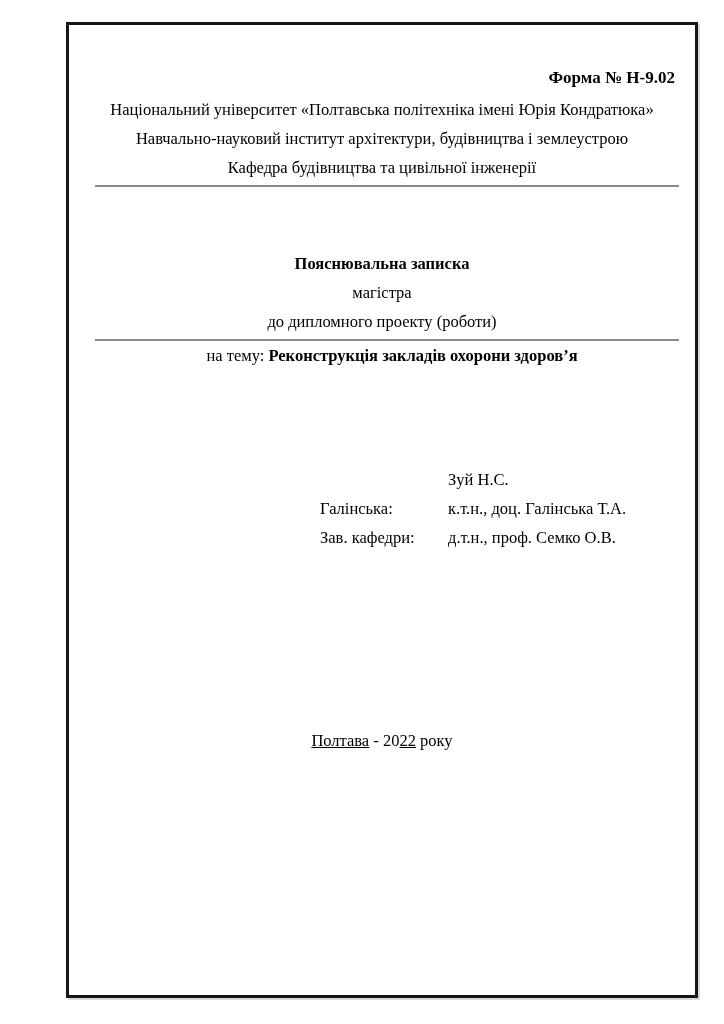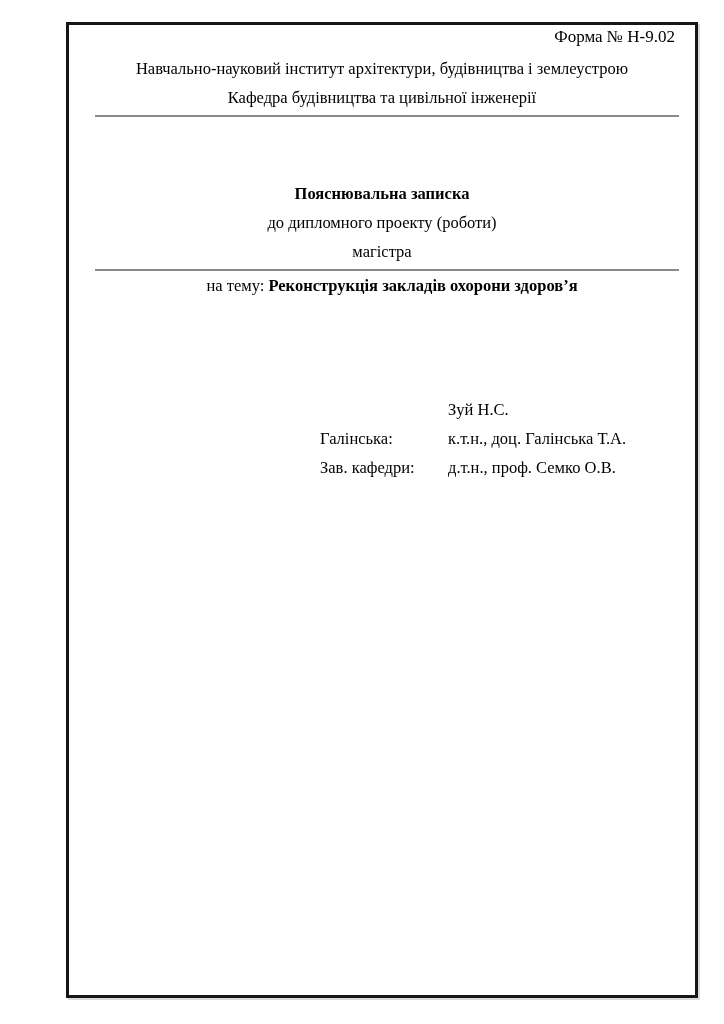--- a/index.html
+++ b/index.html
@@ -18,23 +18,24 @@
     top: 22px;
     width: 632px;
     height: 976px;
     border: 3px solid #161616;
     background: #ffffff;
     box-shadow: 2px 2px 0 #d9d9d9;
     font-size: 16.5px;
     overflow: hidden;
   }
   .form-number {
+    margin-top: 41px;
     padding-right: 20px;
     text-align: right;
-    font-weight: normal;
+    font-weight: bold;
     font-size: 17px;
     line-height: 24px;
   }
   .header-block {
     margin-top: 5px;
     text-align: center;
     line-height: 29px;
   }
   .rule {
     height: 2px;
@@ -73,44 +74,48 @@
   .u { text-decoration: underline; }
 </style>
 </head>
 <body>
 
 <div class="page">
 
   <div class="form-number">Форма № Н-9.02</div>
 
   <div class="header-block">
+    <div>Національний університет «Полтавська політехніка імені Юрія Кондратюка»</div>
     <div>Навчально-науковий інститут архітектури, будівництва і землеустрою</div>
     <div>Кафедра будівництва та цивільної інженерії</div>
   </div>
 
   <div class="rule"></div>
 
   <div class="title-block">
     <div class="doc-title">Пояснювальна записка</div>
+    <div>магістра</div>
     <div>до дипломного проекту (роботи)</div>
-    <div>магістра</div>
   </div>
 
   <div class="rule"></div>
 
   <div class="topic-line">
     <span>на тему: </span><span class="topic-text">Реконструкція закладів охорони здоров’я</span>
   </div>
 
   <div class="signatures">
     <div class="name-line">
       <span>Зуй Н.С.</span>
     </div>
     <div class="sig-row">
       <span class="sig-label">Галінська:</span><span>к.т.н., доц. Галінська Т.А.</span>
     </div>
     <div class="sig-row">
       <span class="sig-label">Зав. кафедри:</span><span>д.т.н., проф. Семко О.В.</span>
     </div>
   </div>
 
+  <div class="footer-line">
+    <span class="u">Полтава</span><span> - 20</span><span class="u">22</span><span> року</span>
+  </div>
 
 </div>
 
 </body></html>

